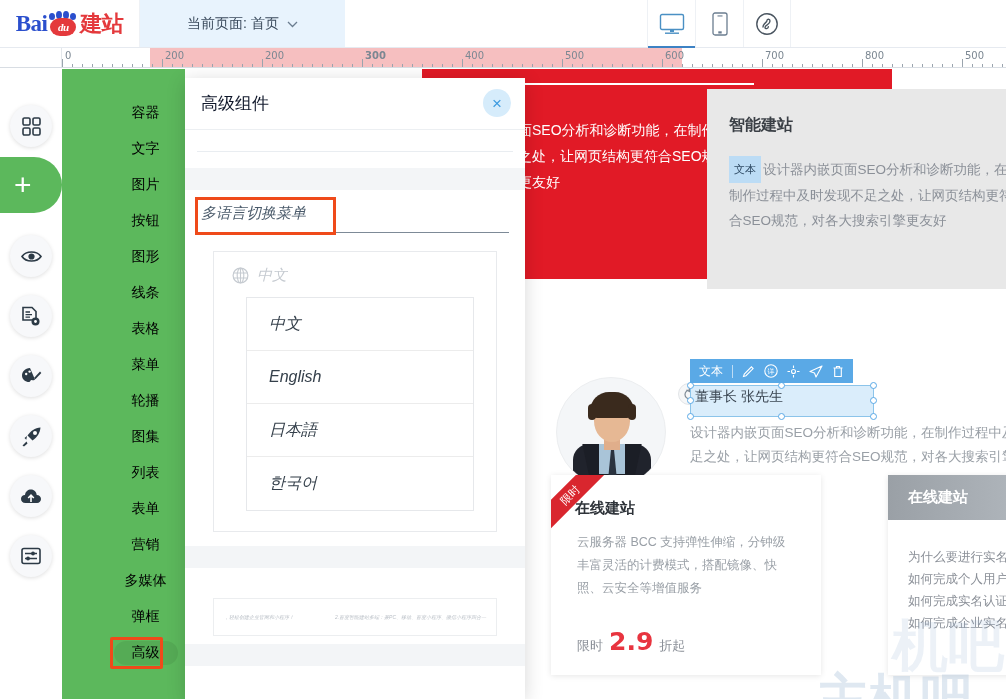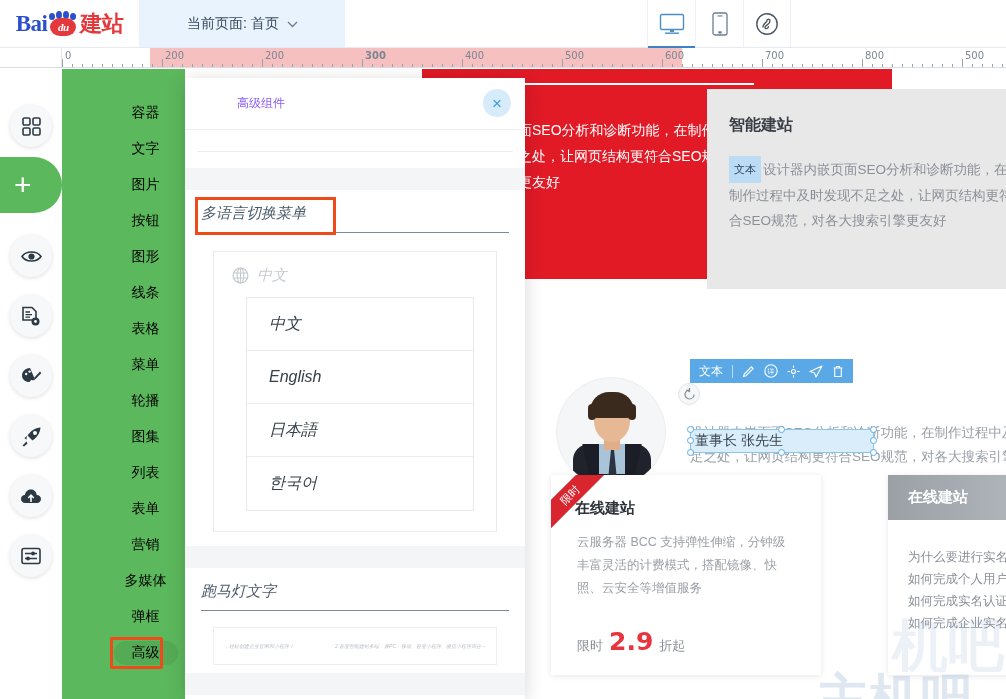--- a/index.html
+++ b/index.html
@@ -120,21 +120,21 @@
   
   .modal {
     position: absolute; left: 185px; top: 78px; width: 340px; height: 621px;
     background: #ffffff; box-shadow: 0 3px 18px rgba(0,0,0,0.16); z-index: 50;
     overflow: hidden;
   }
   .modal-head {
     height: 52px; border-bottom: 1px solid #eceff2; display: flex; align-items: center;
     padding: 0 16px; position: relative;
   }
-  .modal-title { font-size: 12px; color: #8b5cf6; margin-left: 36px; }
+  .modal-title { font-size: 17px; color: #0f172a; }
   .modal-close {
     position: absolute; right: 14px; top: 11px; width: 28px; height: 28px; border-radius: 50%;
     background: #d6ecfb; color: #3d9be0; display: flex; align-items: center; justify-content: center;
     font-size: 17px; cursor: pointer; line-height: 1;
   }
   .modal-body { height: 569px; overflow: hidden; position: relative; font-style: italic; }
   .strip-fragment {
     height: 22px; border-bottom: 1px solid #e9edf1; margin: 0 12px;
   }
   .strip-gap { height: 22px; background: #f3f5f7; }
@@ -220,22 +220,22 @@
 
   .sel-toolbar {
     position: absolute; left: 628px; top: 290px; height: 24px;
     background: #5aa9e6; display: flex; align-items: center; padding: 0 9px; gap: 9px;
     color: #fff; font-size: 12px; z-index: 20;
   }
   .sel-toolbar .sep { width: 1px; height: 13px; background: rgba(255,255,255,0.6); }
   .sel-toolbar .tbi { cursor: pointer; display: flex; align-items: center; }
 
   .sel-box {
-    position: absolute; left: 628px; top: 316px; width: 184px; height: 24px;
-    background: #daedfb; border: 1px solid #8cc4ea; z-index: 18; margin-top: 44px;
+    position: absolute; left: 628px; top: 316px; width: 184px; height: 32px;
+    background: #daedfb; border: 1px solid #8cc4ea; z-index: 18;
   }
   .sel-box .txt { font-size: 14px; color: #3b4652; padding: 2px 4px; }
   .handle {
     position: absolute; width: 7px; height: 7px; border-radius: 50%;
     background: #fff; border: 1px solid #5aa9e6;
   }
 
   .desc-block {
     position: absolute; left: 628px; top: 352px; width: 380px;
     font-size: 13.5px; line-height: 24px; color: #9aa0a7;
@@ -688,23 +688,20 @@
             <div class="lang-opt">English</div>
             <div class="lang-opt">日本語</div>
             <div class="lang-opt">한국어</div>
           </div>
         </div>
       </div>
 
       <div class="strip-gap"></div>
 
       <div class="section">
-        <div class="section-title">
-          <span class="sec-label">跑马灯文字</span>
-        </div>
         <div class="marquee-card">
           <span class="marquee-text">，轻松创建企业官网和小程序！</span>
           <span class="marquee-text">2.百度智能建站多端：兼PC、移动、百度小程序、微信小程序四合一</span>
         </div>
       </div>
 
       <div class="strip-gap"></div>
     </div>
   </div>
 

